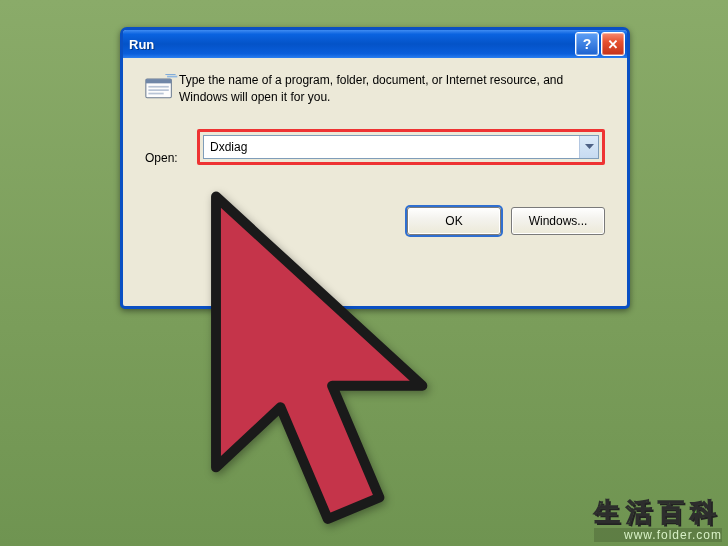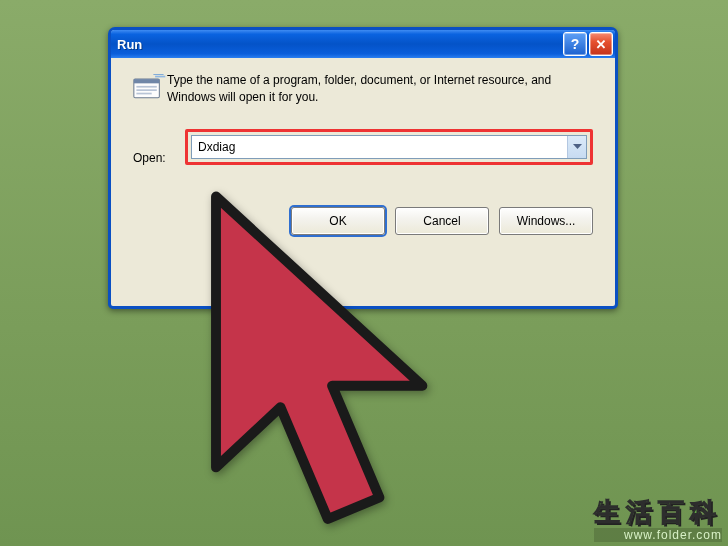--- a/index.html
+++ b/index.html
@@ -1,19 +1,19 @@
 <!DOCTYPE html>
 <html><head>
 <meta charset="utf-8">
 <style>
 html,body{margin:0;padding:0;width:728px;height:546px;font-family:Tahoma,Geneva,sans-serif;font-size:11px;overflow:hidden}
 .scene{position:relative;width:728px;height:546px;background:linear-gradient(180deg,#8aab69 0%,#7a9d5a 60%,#6f9451 100%)}
 
 
-.window{position:absolute;top:27px;left:108px;width:504px;height:276px;border:3px solid #0a50c3;border-radius:7px 7px 5px 5px;background:#ece9d8;box-shadow:0 2px 6px rgba(0,0,0,.45)}
+.window{position:absolute;top:27px;left:120px;width:504px;height:276px;border:3px solid #0a50c3;border-radius:7px 7px 5px 5px;background:#ece9d8;box-shadow:0 2px 6px rgba(0,0,0,.45)}
 .titlebar{height:28px;background:linear-gradient(180deg,#3f8cf3 0%,#0a63e0 15%,#0453c8 50%,#0a5edb 85%,#2b7ff1 100%);border-radius:3px 3px 0 0;display:flex;align-items:center;padding:0 2px 0 6px}
 .title-text{color:#fff;font-weight:bold;font-size:13px;text-shadow:1px 1px 0 rgba(0,0,0,.35);flex:1}
 .tb-btns{display:flex;gap:2px}
 .tb-btn{width:22px;height:22px;border-radius:3px;display:flex;align-items:center;justify-content:center;box-shadow:inset 0 0 0 1px rgba(255,255,255,.4)}
 .tb-help{background:linear-gradient(180deg,#5ea0f6,#1d62cf);border:1px solid #fff;color:#fff;font-weight:bold;font-size:14px}
 .tb-close{background:linear-gradient(180deg,#f68b72 0%,#e6512f 40%,#c4331b 100%);border:1px solid #fff;color:#fff;font-weight:bold;font-size:13px}
 
 .body{padding:14px 16px 12px 16px;color:#000}
 .desc-row{display:flex;align-items:flex-start;gap:0;margin-left:6px;margin-right:6px}
 .run-icon{width:34px;height:28px;flex:none;position:relative;margin-top:2px}
@@ -89,23 +89,20 @@
             </div>
           </div>
         </div>
       </div>
 
       <div class="btn-row">
         <div class="btn default">
           <span class="btn-text">OK</span>
         </div>
         <div class="btn">
-          <span class="btn-text">Cancel</span>
-        </div>
-        <div class="btn">
           <span class="btn-text">Windows...</span>
         </div>
       </div>
     </div>
   </div>
 
   <div class="big-cursor">
     <svg viewBox="0 0 100 100">
       <path d="M 20 5
                L 20 68

